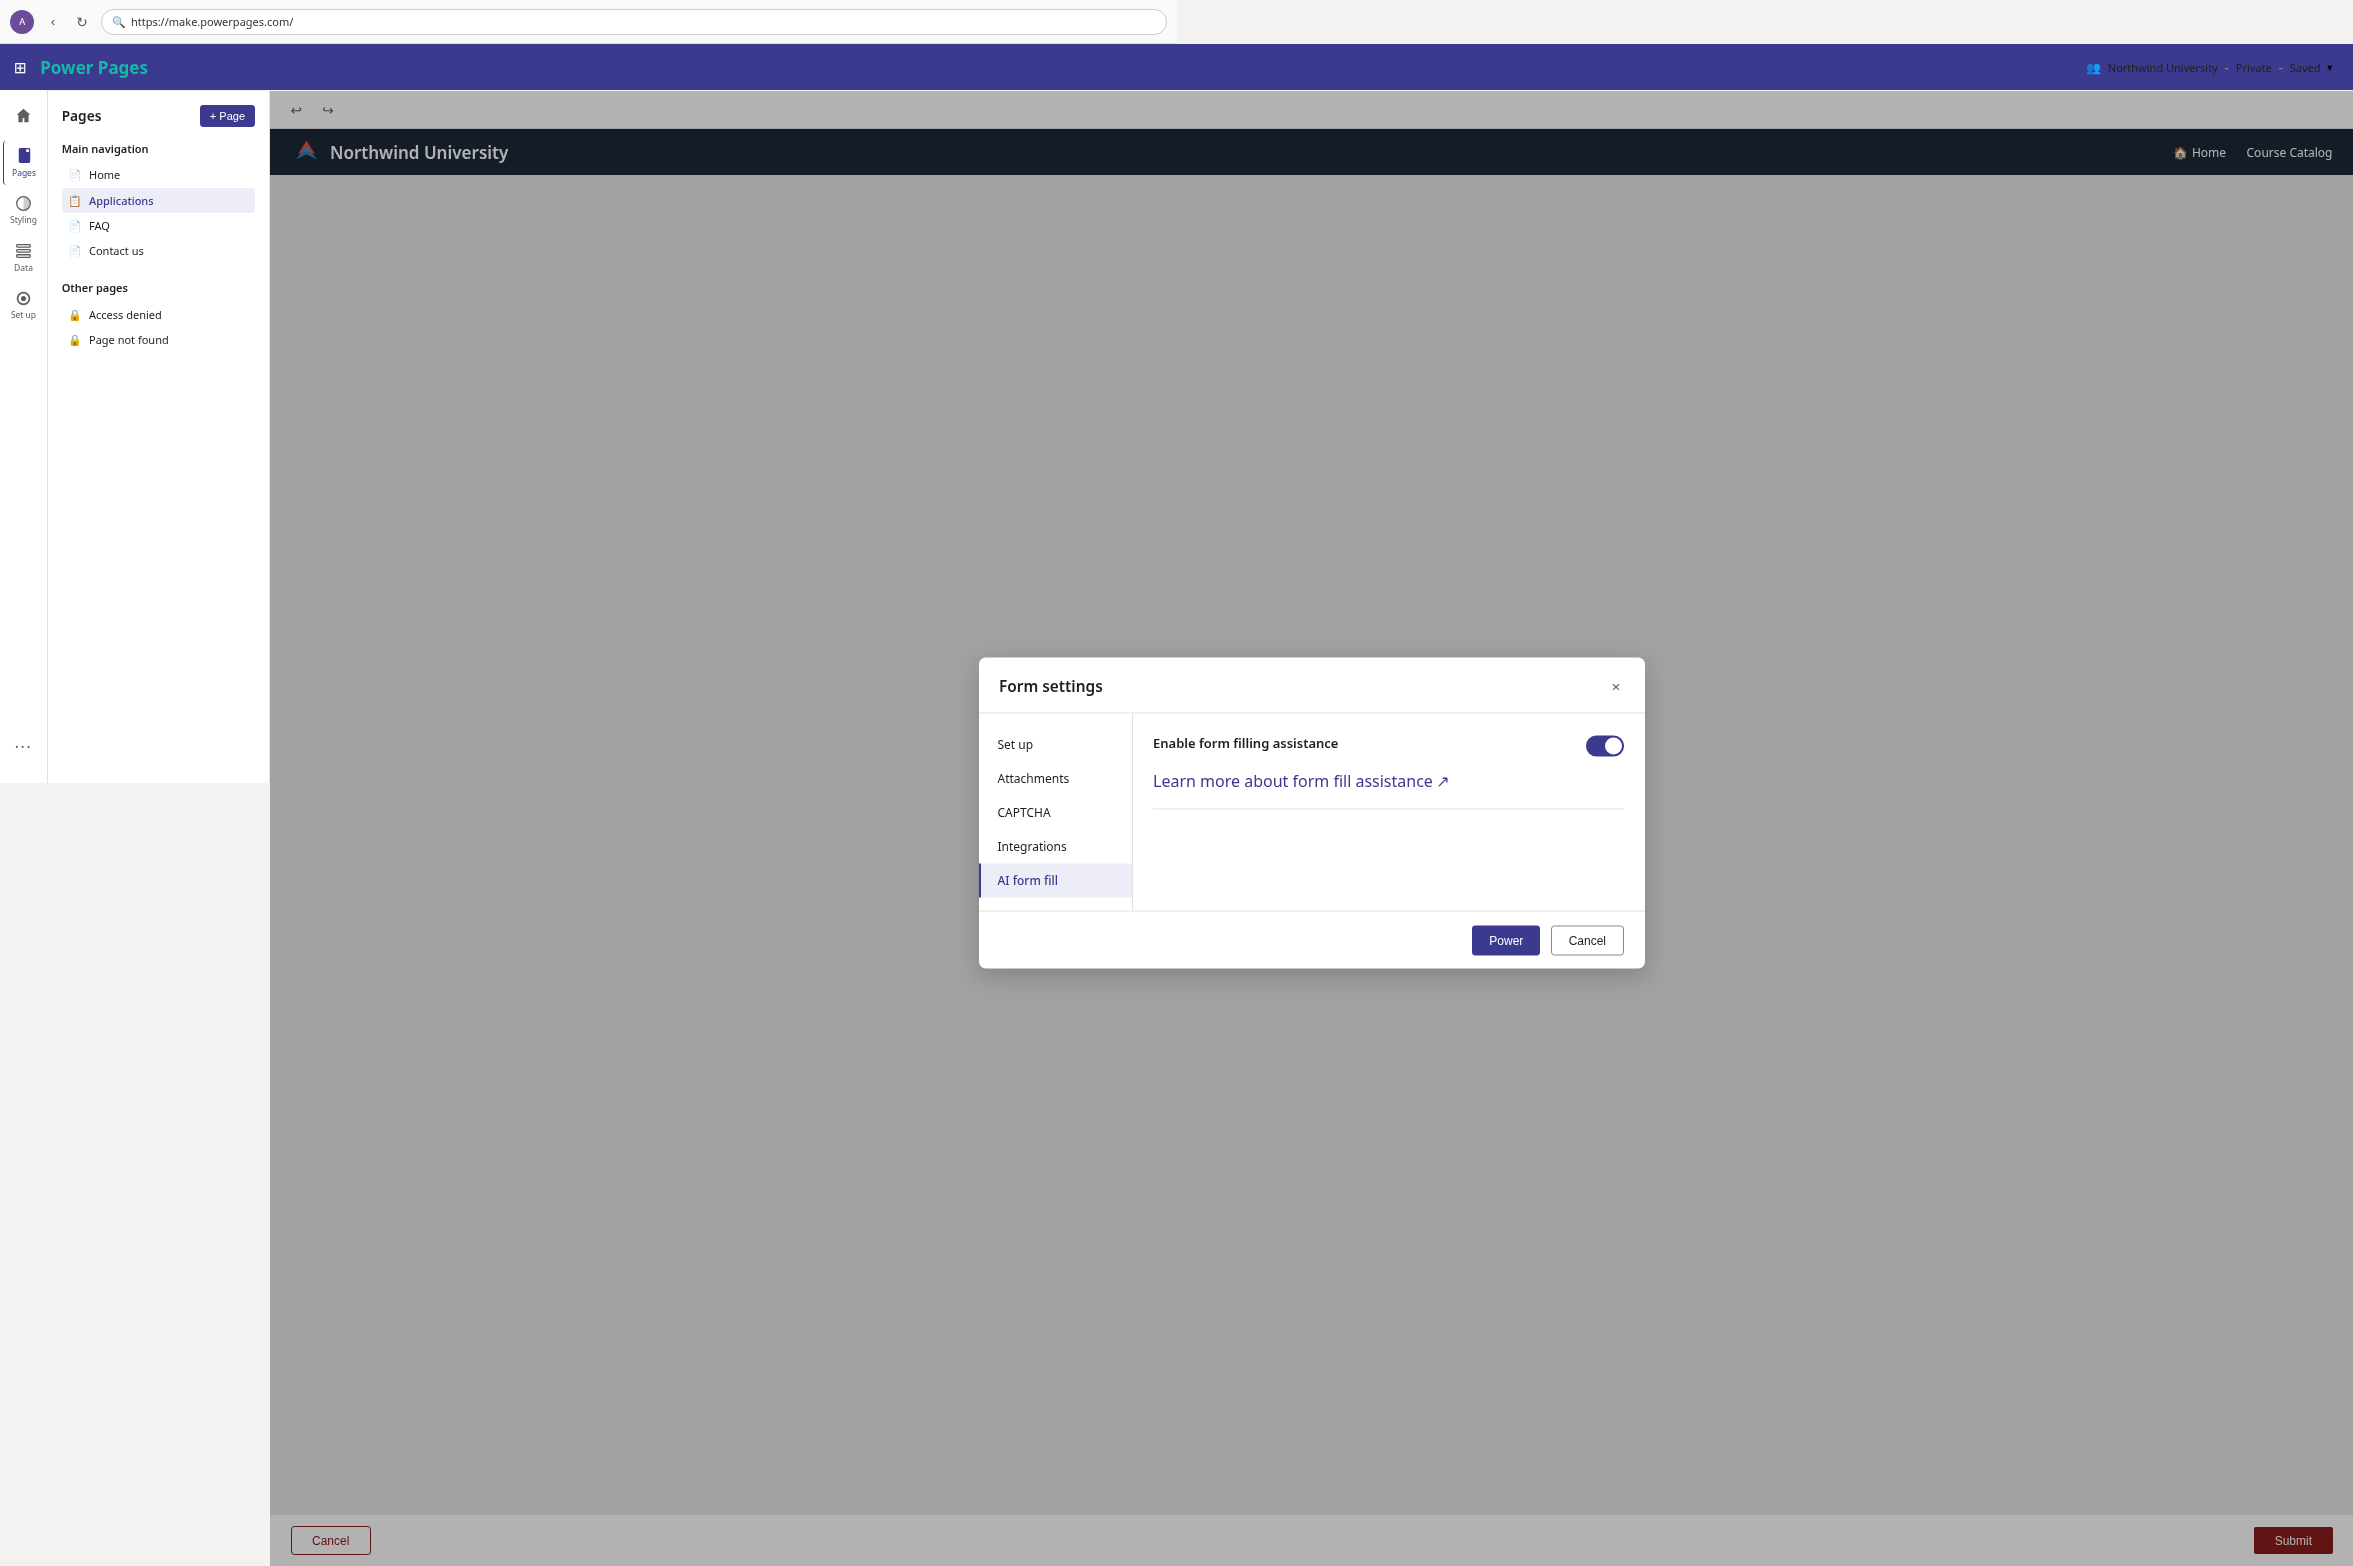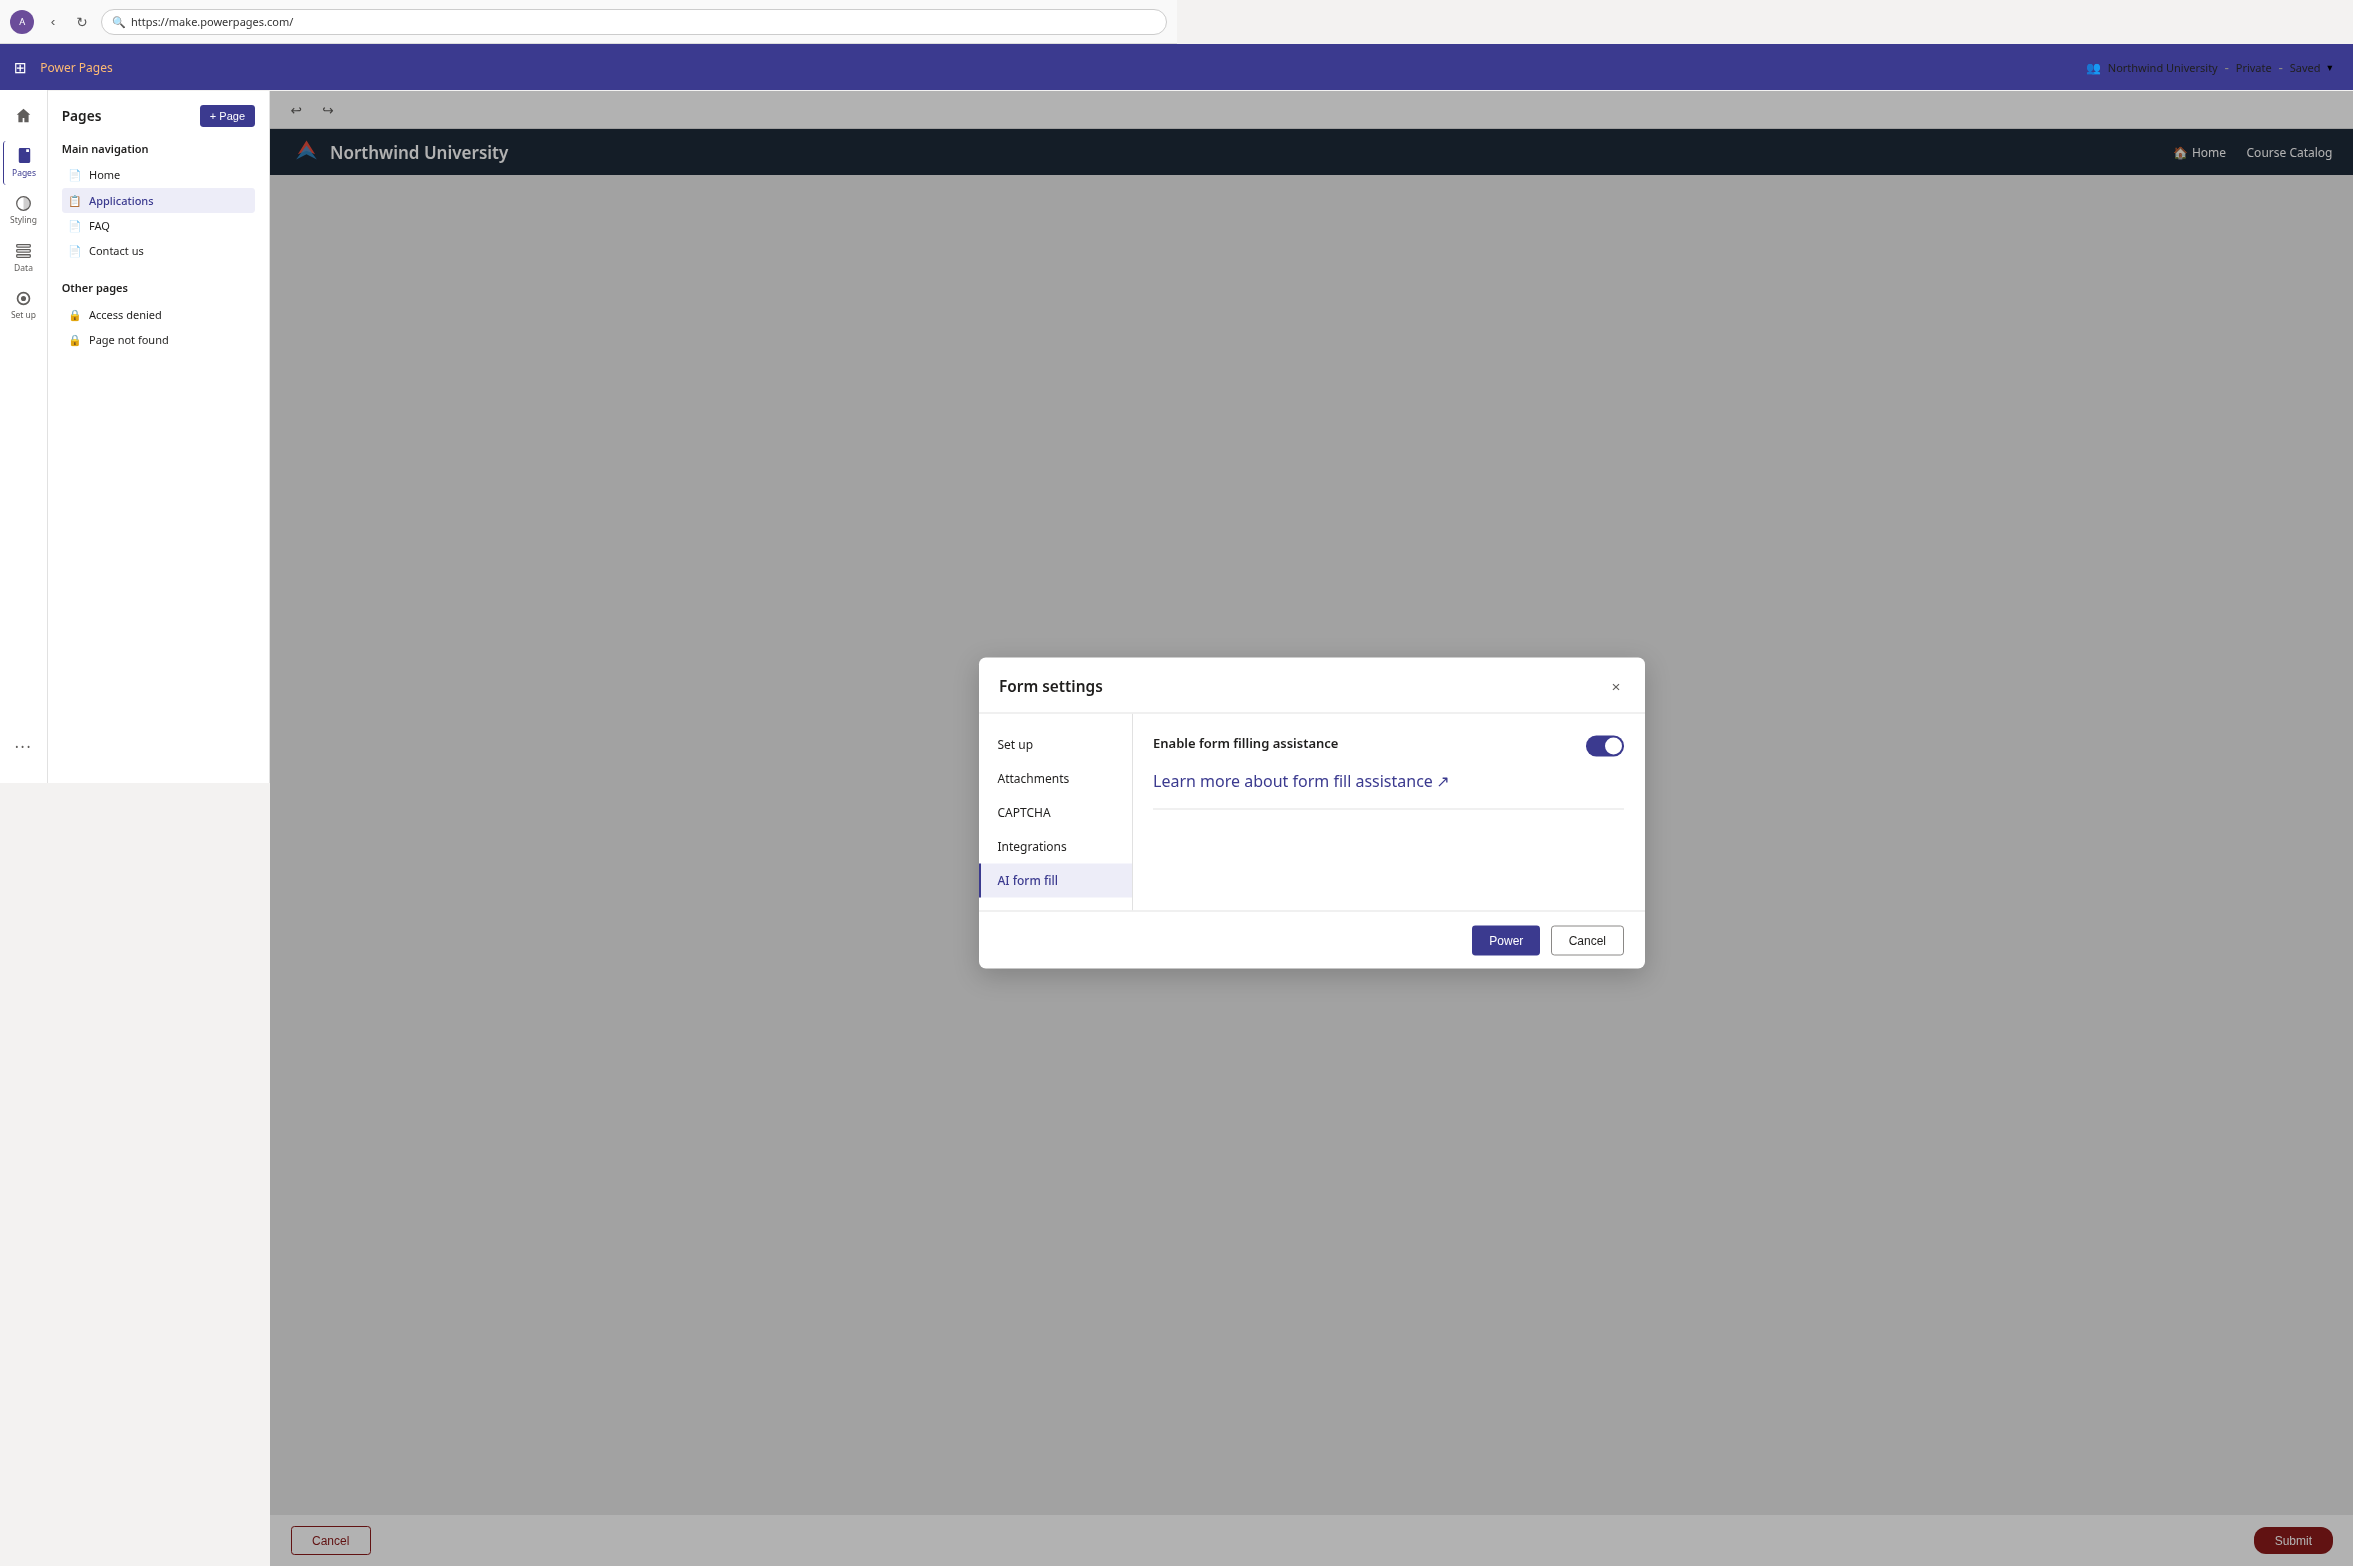--- a/index.html
+++ b/index.html
@@ -50,21 +50,21 @@
       left: 0; right: 0;
       height: 46px;
       background: #3b3a8f;
       display: flex;
       align-items: center;
       padding: 0 13.7px;
       gap: 10.3px;
       z-index: 10;
     }
     .app-grid-icon { color: white; font-size: 15.4px; margin-right: 3.4px; }
-    .app-title { color: #fdba74; font-size: 12px; font-weight: 400; }
+    .app-title { color: #14b8a6; font-size: 17px; font-weight: 700; }
 
     
     .icon-nav {
       width: 48px;
       background: white;
       border-right: 0.9px solid #e1e1e1;
       display: flex;
       flex-direction: column;
       align-items: center;
       padding-top: 46px;
@@ -347,21 +347,21 @@
       display: flex;
       align-items: center;
       justify-content: space-between;
       padding: 0 20.5px;
     }
     .submit-btn-preview {
       background: #8b1a1a;
       color: white;
       border: none;
       padding: 6.8px 20.5px;
-      border-radius: 12px;
+      border-radius: 2px;
       font-size: 12px;
     }
     .cancel-btn-preview {
       background: white;
       color: #8b1a1a;
       border: 0.9px solid #8b1a1a;
       padding: 6.8px 20.5px;
       border-radius: 3.4px;
       font-size: 12px;
     }

